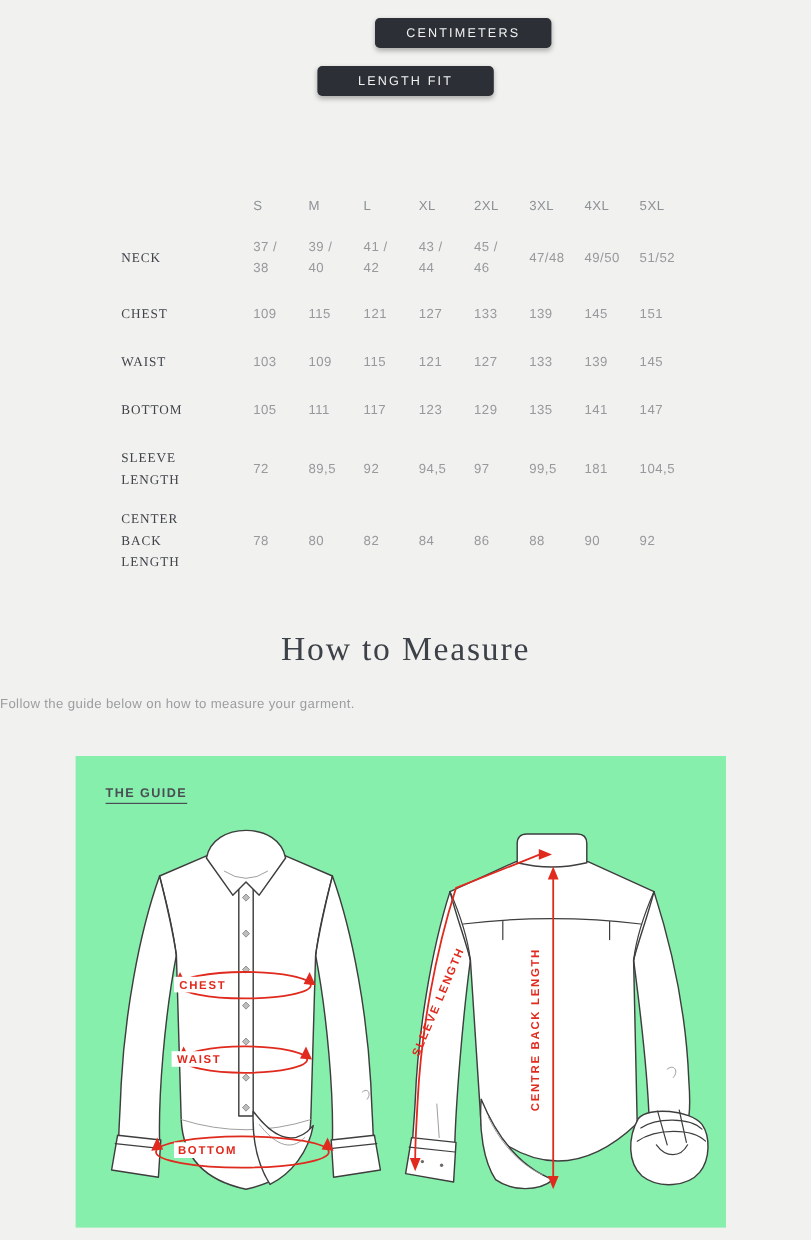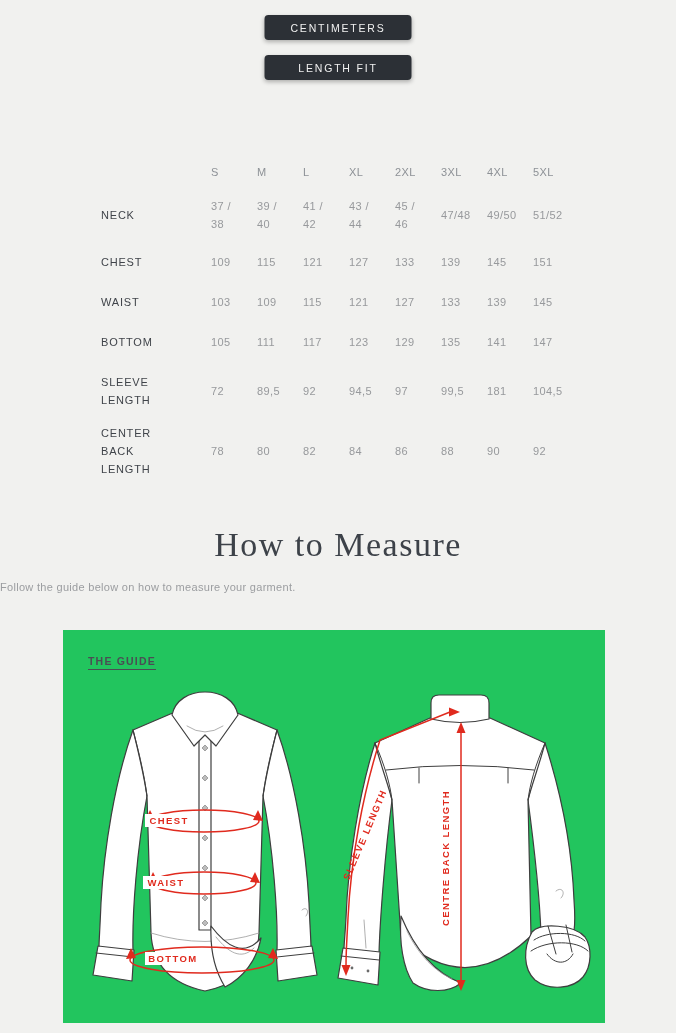--- a/index.html
+++ b/index.html
@@ -14,62 +14,63 @@
   .pill-btn {
     position:absolute; left:50%; transform:translateX(-50%);
     width:147px; height:25px;
     background:#2c3036; color:#f1f1f1;
     border:none; border-radius:4px;
     font-family:"Liberation Sans", sans-serif;
     font-size:10.5px; letter-spacing:1.8px;
     box-shadow:0 2px 4px rgba(0,0,0,.28);
     cursor:pointer;
   }
-  #unit-btn { top:15px; }
+  #unit-btn { top:15px;margin-left:48px; }
   #fit-btn  { top:55px; }
 
   
   .size-table { position:absolute; left:101px; top:163px; width:480px; }
   .trow { display:flex; align-items:center; }
   .tlabel {
     width:110px; flex:0 0 110px;
     font-size:11px; letter-spacing:0.8px; color:#40444a;
     line-height:18px;
+    font-family:Liberation Serif, serif;
   }
   .tlabel span { display:inline-block; width:72px; }
   .tcell {
     width:46px; flex:0 0 46px;
     font-size:11px; letter-spacing:0.4px; color:#97999c;
     line-height:18px; white-space:pre-line;
   }
   .thead .tcell { color:#8d9196; }
   .thead         { margin-bottom:16px; }
   .row-neck      { margin-bottom:20px; }
   .row-single    { margin-bottom:22px; }
   .row-sleeve    { margin-bottom:15px; }
 
   
   .measure-title {
     position:absolute; top:526px; left:0; width:100%;
     text-align:center;
     font-family:"Liberation Serif", serif;
-    font-size:34px; font-weight:400; letter-spacing:1.5px;
+    font-size:28px; font-weight:400; letter-spacing:1.5px;
     color:#3d4249;
   }
   .measure-sub {
     position:absolute; top:581px; left:0; width:100%;
     text-align:left;
     font-size:11px; letter-spacing:0.3px; color:#9b9da0;
   }
 
   
   .guide-box {
     position:absolute; left:63px; top:630px;
     width:542px; height:393px;
-    background:#22c55e;
+    background:#86efac;
   }
   .guide-label {
     position:absolute; left:25px; top:25px;
     font-size:10.5px; letter-spacing:1.2px; font-weight:bold; color:#4a4e54;
     border-bottom:1.5px solid #4a4e54; padding-bottom:2px;
     cursor:pointer;
   }
   .shirt-svg { position:absolute; top:58px; }
   #front-shirt { left:12px; }
   #back-shirt  { left:272px; }

